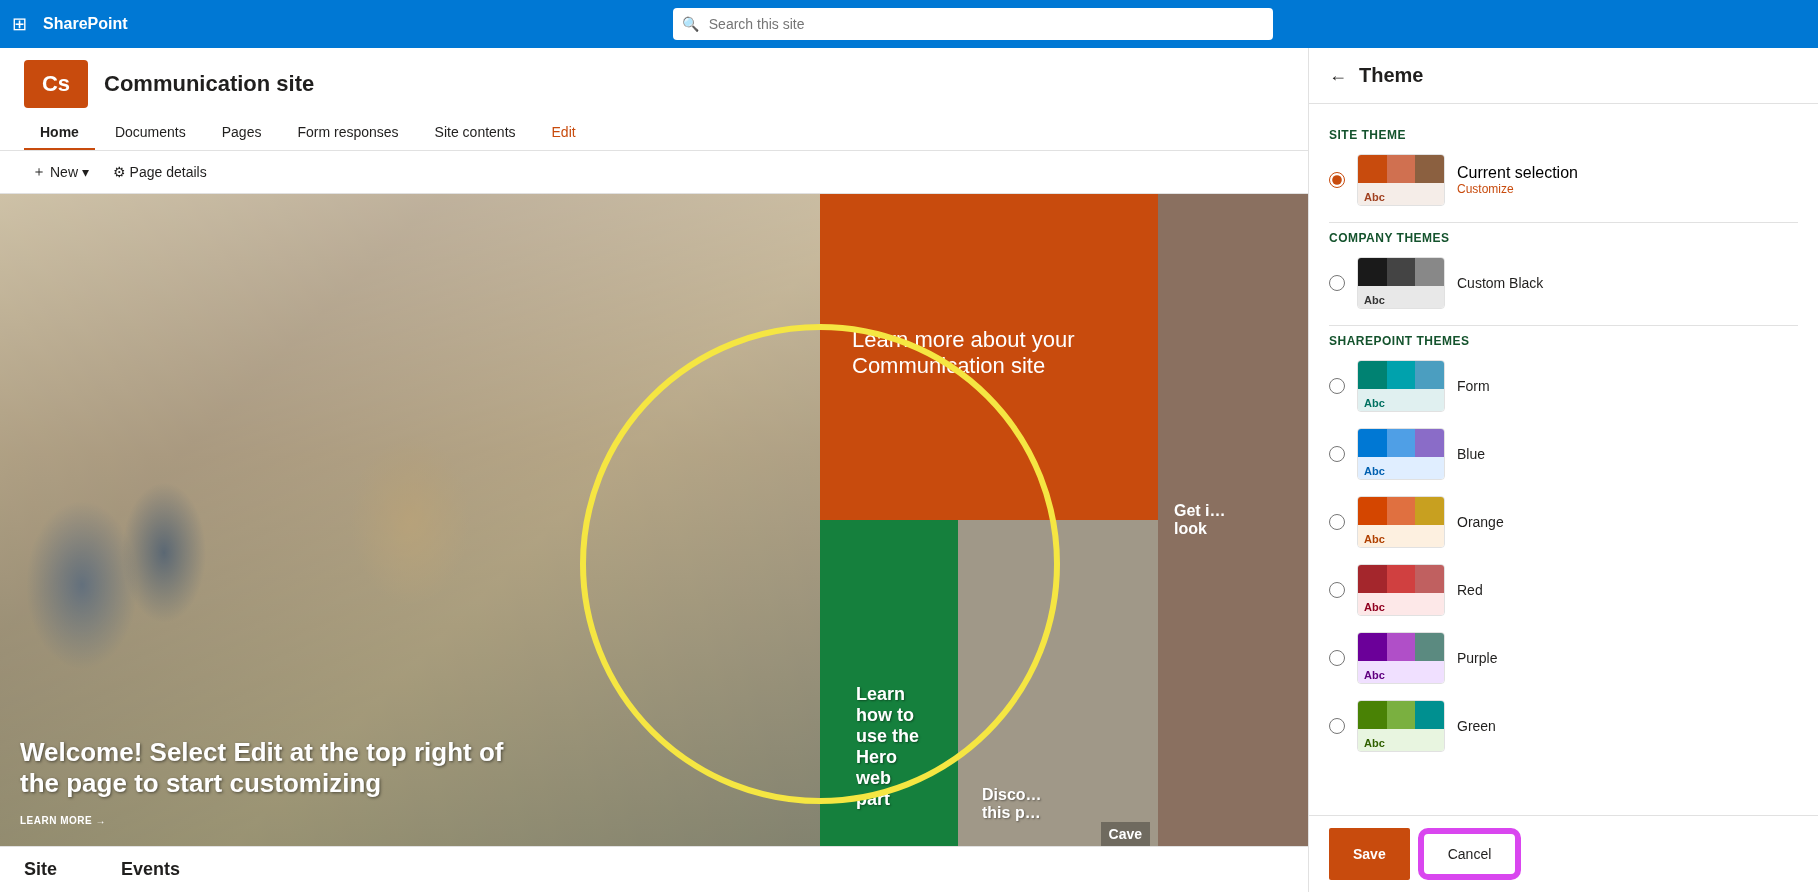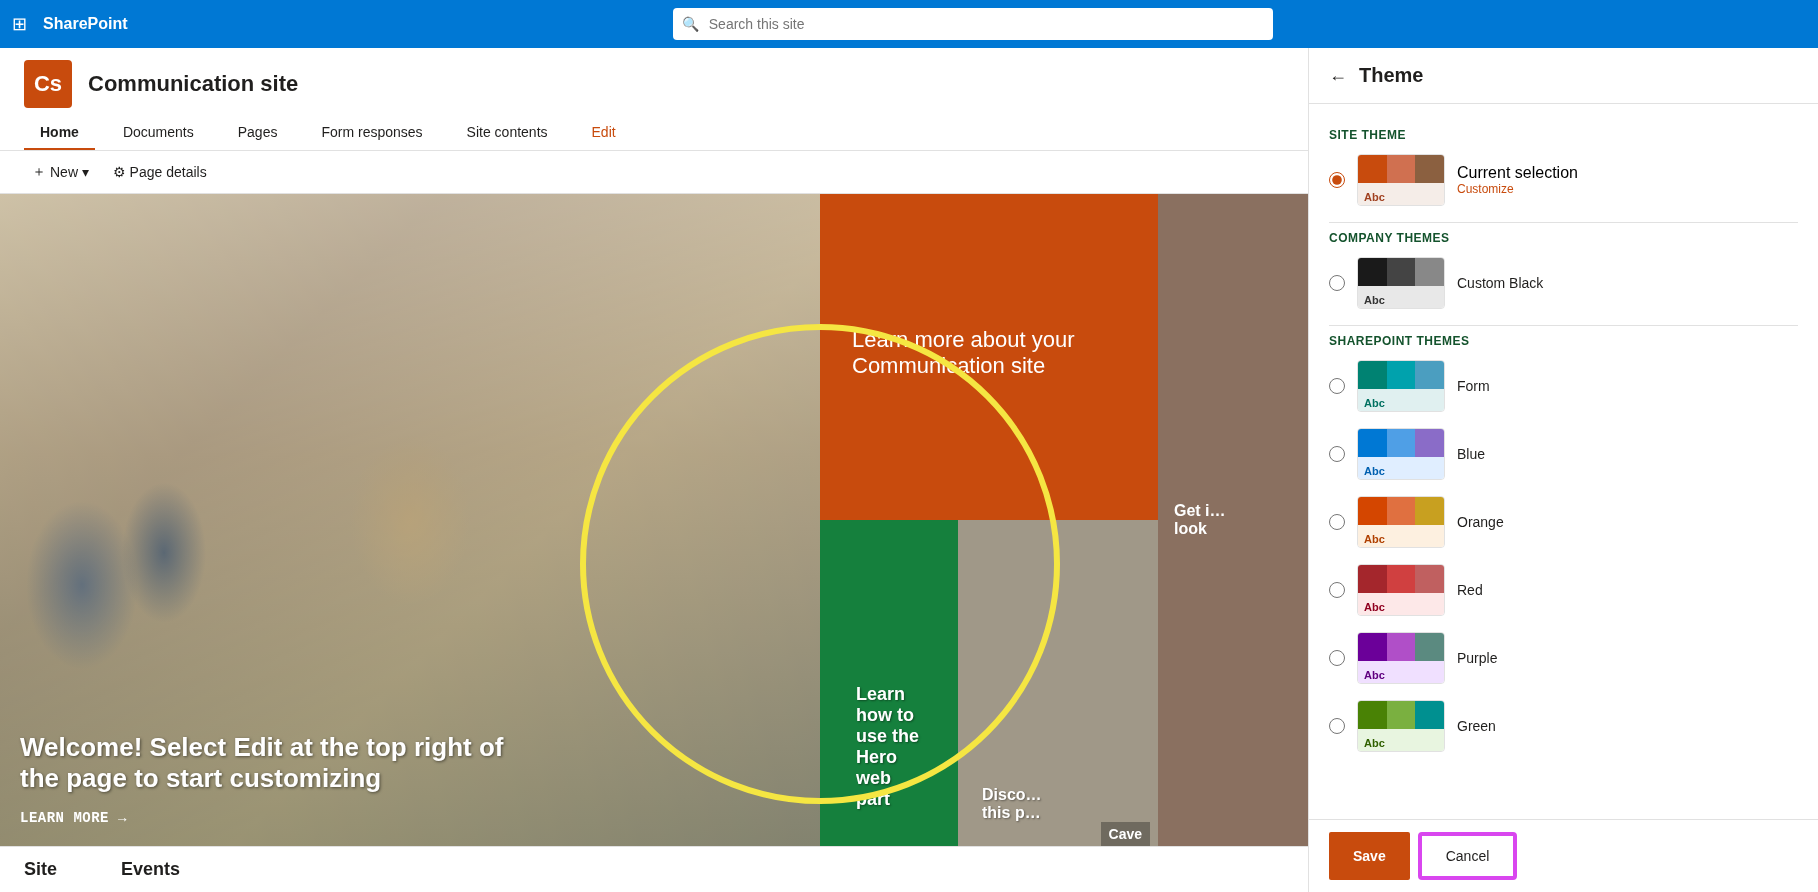--- a/index.html
+++ b/index.html
@@ -74,40 +74,40 @@
       padding: 12px 24px 0 24px;
       border-bottom: 1px solid #e1e1e1;
     }
     .site-header-top {
       display: flex;
       align-items: center;
       gap: 16px;
       margin-bottom: 8px;
     }
     .site-logo {
-      width: 48px;
+      width: 64px;
       height: 48px;
       background: #c84b0d;
       border-radius: 4px;
       display: flex;
       align-items: center;
       justify-content: center;
       color: white;
       font-size: 22px;
       font-weight: 700;
       flex-shrink: 0;
     }
     .site-title {
       font-size: 22px;
       font-weight: 600;
       color: #201f1e;
     }
     .site-nav {
       display: flex;
-      gap: 12px;
+      gap: 4px;
       align-items: flex-end;
     }
     .site-nav a {
       text-decoration: none;
       font-size: 14px;
       color: #201f1e;
       padding: 8px 16px;
       display: block;
       border-bottom: 2px solid transparent;
     }
@@ -184,27 +184,26 @@
     .hero-content h2 {
       font-size: 26px;
       font-weight: 600;
       text-shadow: 1px 1px 3px rgba(0,0,0,0.5);
       margin-bottom: 16px;
       max-width: 500px;
     }
     .hero-learn-more {
       color: white;
       text-decoration: none;
-      font-size: 14px;
+      font-size: 10px;
       font-weight: 700;
       letter-spacing: 0.5px;
       display: flex;
       align-items: center;
       gap: 6px;
-      font-family: Liberation Mono, monospace;
     }
 
     
     .yellow-circle {
       position: absolute;
       width: 480px;
       height: 480px;
       border: 6px solid #f5e642;
       border-radius: 50%;
       top: 130px;
@@ -446,22 +445,22 @@
       border: none;
       border-radius: 2px;
       padding: 8px 24px;
       font-size: 14px;
       font-weight: 600;
       cursor: pointer;
     }
     .btn-cancel {
       background: white;
       color: #201f1e;
-      border: 4px solid #d946ef;
-      border-radius: 4px;
+      border: 6px solid #d946ef;
+      border-radius: 10px;
       padding: 12px 24px;
       font-size: 14px;
       cursor: pointer;
     }
     .divider {
       height: 1px;
       background: #e1e1e1;
       margin: 8px 0;
     }
     .cave-label {

